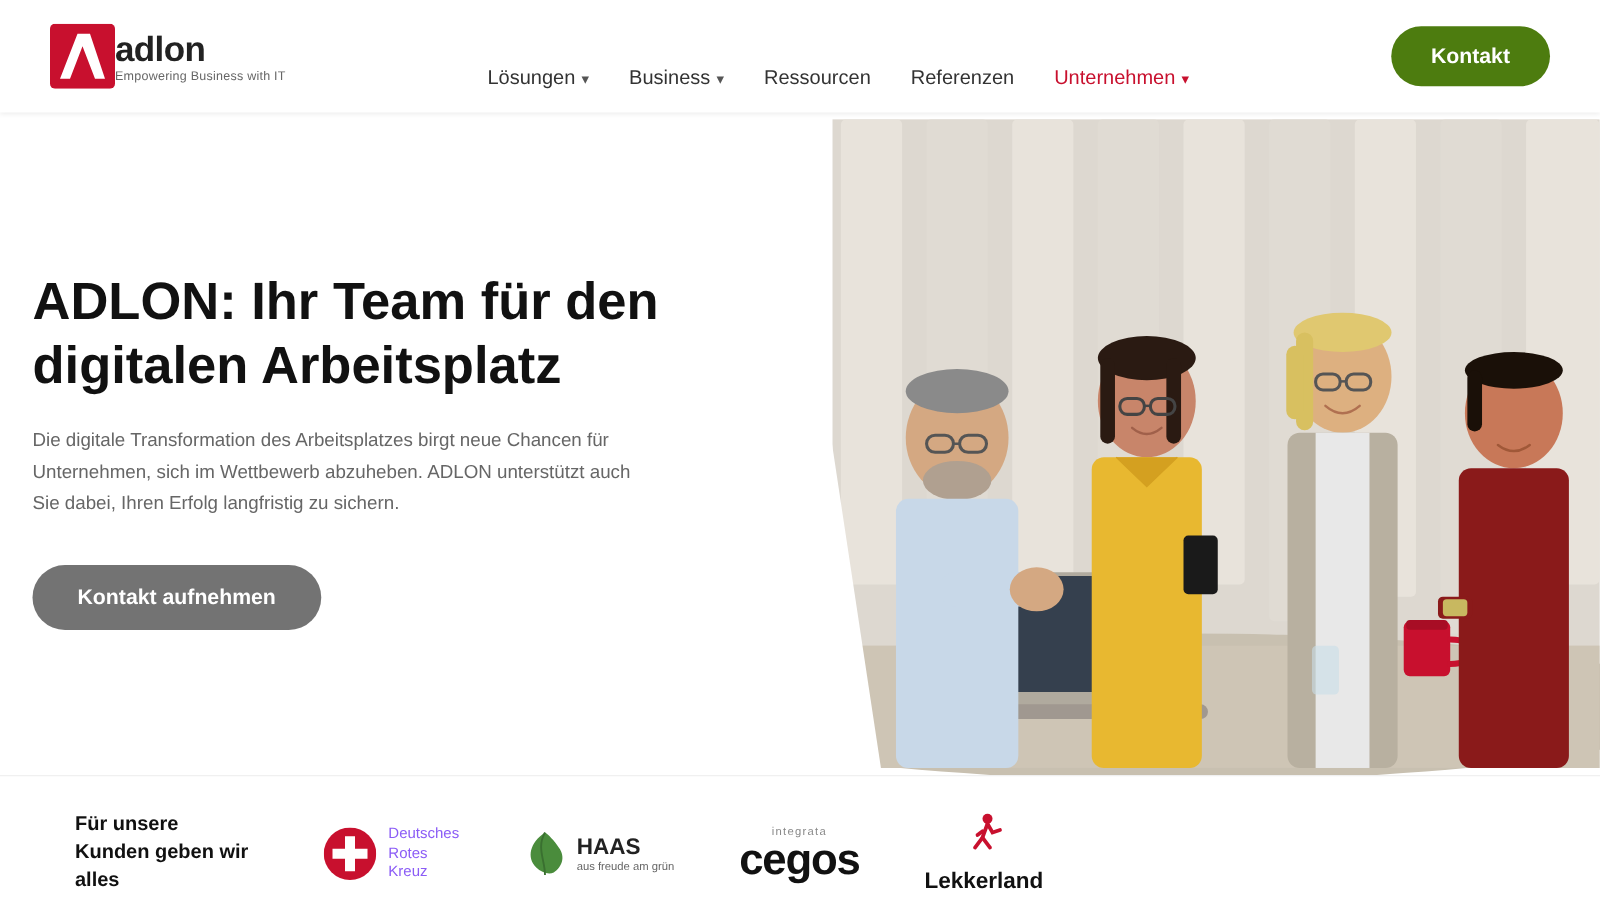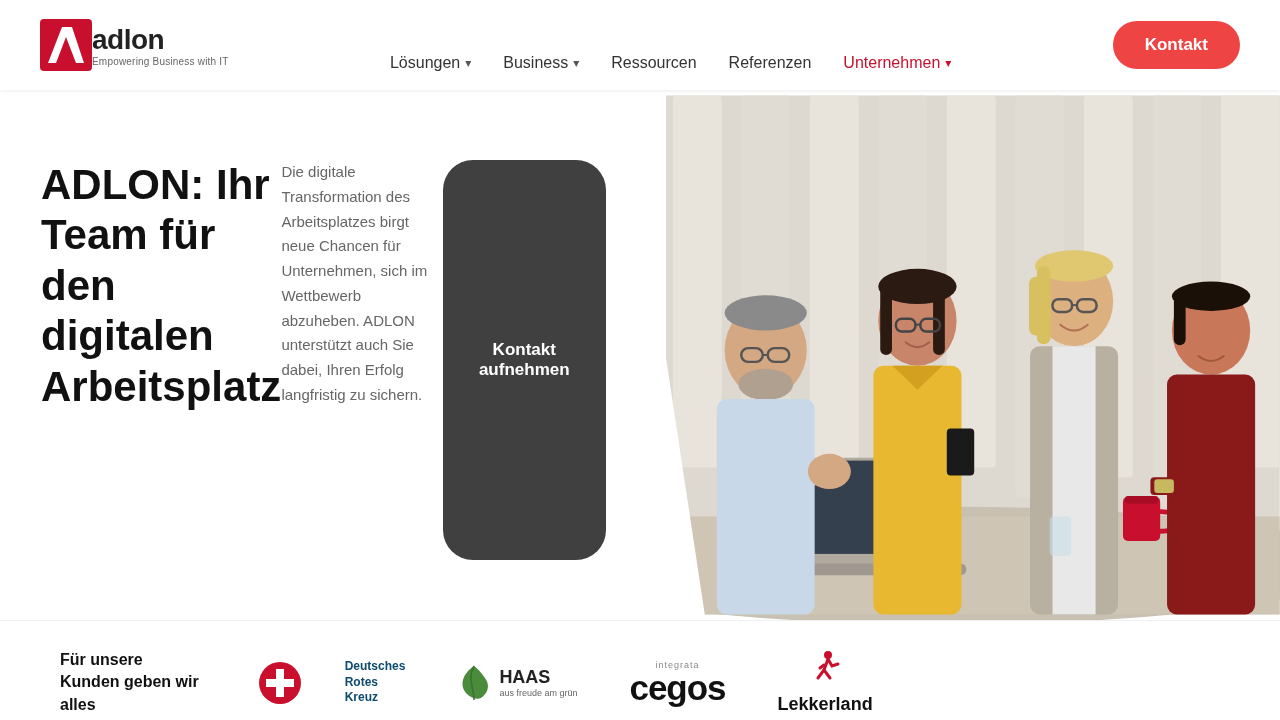--- a/index.html
+++ b/index.html
@@ -51,43 +51,43 @@
     .nav-links li a {
       text-decoration: none;
       color: #333;
       font-size: 16px;
       display: flex;
       align-items: center;
       gap: 5px;
     }
     .nav-links li a .chevron { font-size: 12px; color: #555; }
     .kontakt-btn {
-      background: #ef4444;
+      background: #4d7c0f;
       color: #fff;
       border: none;
       border-radius: 30px;
       padding: 14px 32px;
       font-size: 17px;
       font-weight: 600;
       cursor: pointer;
     }
 
     
     .hero {
       display: flex;
       height: 530px;
       position: relative;
       overflow: hidden;
     }
     .hero-left {
       width: 52%;
-      padding: 70px 60px 60px 41px;
+      padding: 70px 60px 60px 26px;
       background: #fff;
       display: flex;
-      flex-direction: row;
+      flex-direction: column;
       justify-content: center;
       position: relative;
       z-index: 2;
     }
     .hero-left::after {
       content: '';
       position: absolute;
       right: -40px;
       top: 0;
       bottom: 0;
@@ -104,21 +104,21 @@
       margin-bottom: 24px;
     }
     .hero-desc {
       font-size: 15px;
       color: #666;
       line-height: 1.65;
       margin-bottom: 36px;
       max-width: 480px;
     }
     .hero-cta {
-      background: #404040;
+      background: #737373;
       color: #fff;
       border: none;
       border-radius: 30px;
       padding: 16px 36px;
       font-size: 17px;
       font-weight: 600;
       cursor: pointer;
       width: fit-content;
     }
     .hero-right {
@@ -163,24 +163,23 @@
       display: flex;
       align-items: center;
       gap: 10px;
     }
     .drk-cross {
       width: 42px;
       height: 42px;
     }
     .drk-text {
       font-size: 12px;
-      font-weight: 700;
-      color: #0c4a6e;
+      font-weight: 400;
+      color: #8b5cf6;
       line-height: 1.3;
-      margin-left: 34px;
     }
     
     .haas-logo {
       display: flex;
       align-items: center;
       gap: 8px;
     }
     .haas-leaf {
       width: 34px;
       height: 38px;

